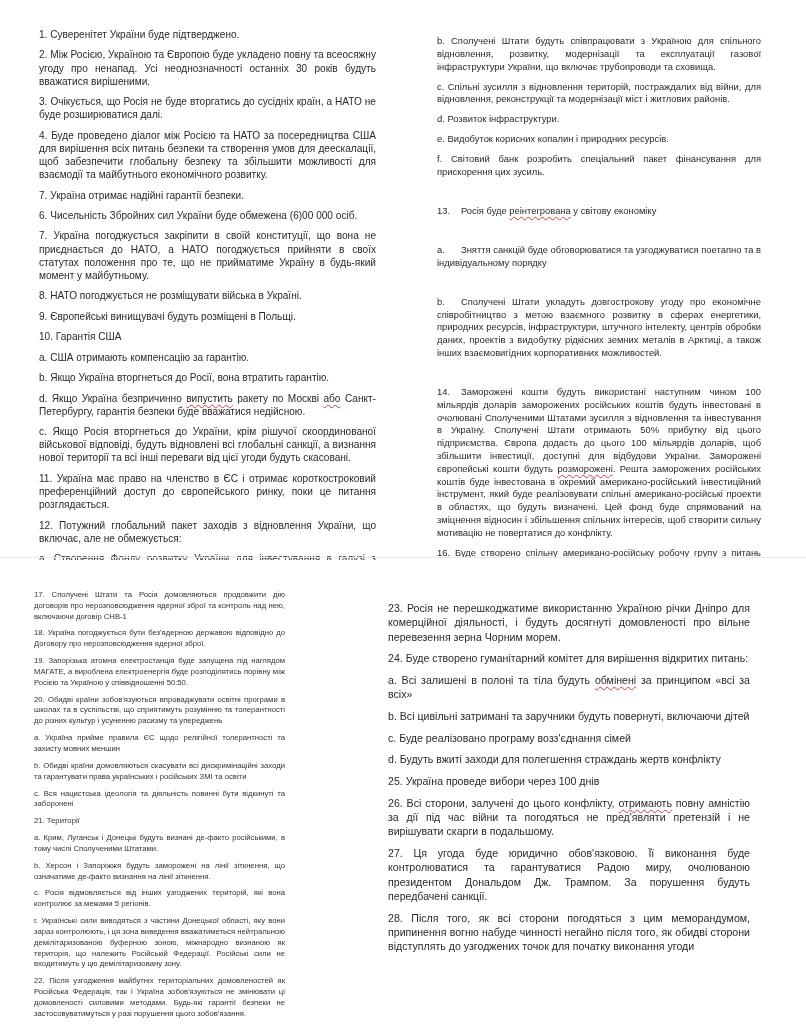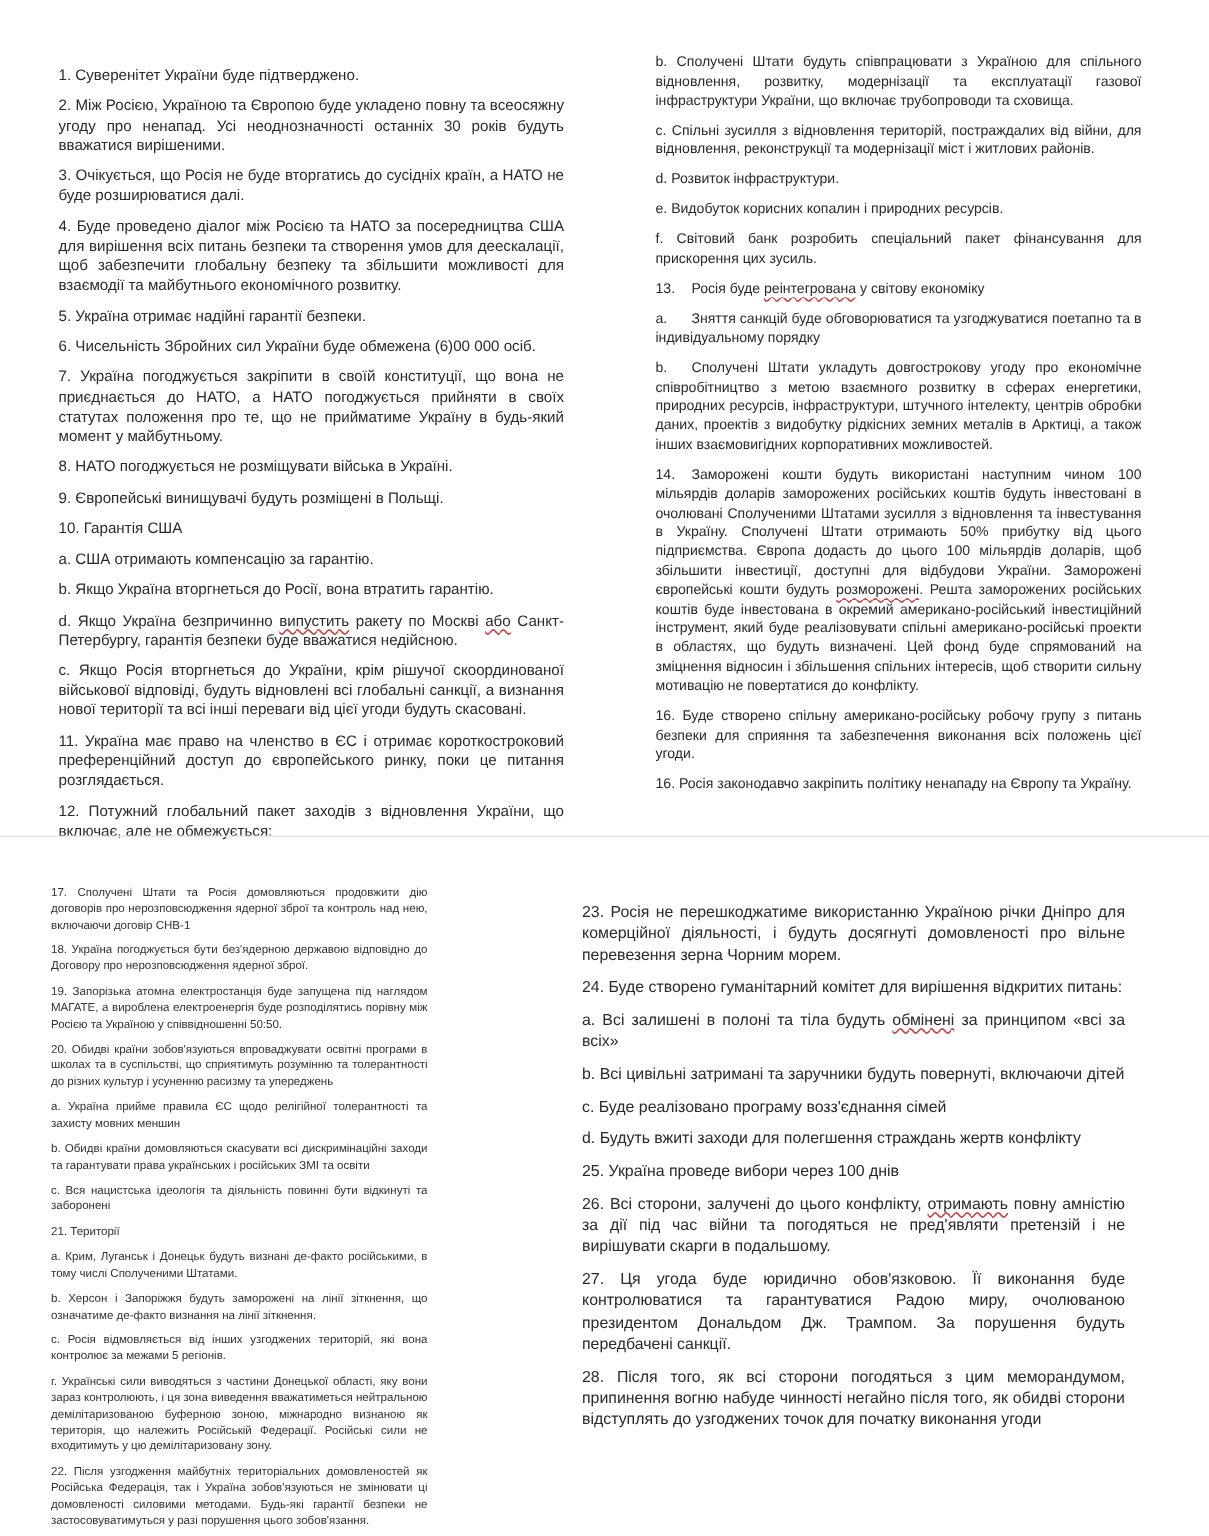--- a/index.html
+++ b/index.html
@@ -1,51 +1,51 @@
 <!DOCTYPE html>
 <html><head>
 <meta charset="utf-8">
 <style>
   html, body { margin:0; padding:0; background:#ffffff; }
   body { width:806px; height:1024px; position:relative; overflow:hidden;
          font-family:"Liberation Sans", sans-serif; color:#2a2a2a; }
   .panel { position:absolute; background:#fff; box-sizing:border-box; }
-  #p1 { left:0; top:16px; width:395px; height:428px; }
+  #p1 { left:0; top:0; width:395px; height:428px; }
   #p2 { left:395px; top:0; width:411px; height:556px; }
   #p3 { left:0; top:560px; width:378px; height:464px;padding-left:36px; }
   #p4 { left:378px; top:560px; width:428px; height:464px; }
   .divider-h { position:absolute; left:0; top:557px; width:806px; height:1px; background:#e9e9e9; }
   .divider-v { position:absolute; left:377px; top:560px; width:1px; height:464px; background:#f0f0f0; }
 
   .para { text-align:justify; margin:0; }
   #p1 .para { font-size:10.1px; line-height:13.1px; margin-bottom:7.4px; }
   #p1 .content { position:absolute; left:39px; top:28px; width:337px; }
 
   #p2 .para { font-size:9.4px; line-height:12.8px; margin-bottom:7.2px; }
   #p2 .content { position:absolute; left:42px; top:35px; width:324px; }
-  .tab { display:inline-block; width:24px; }
+  .tab { display:inline-block; width:24px;margin-top:19px; }
 
   #p3 .para { font-size:7.7px; line-height:10.8px; margin-bottom:6.1px; color:#333; }
   #p3 .content { position:absolute; left:34px; top:30px; width:251px; }
 
   #p4 .para { font-size:10.6px; line-height:14.3px; margin-bottom:7.4px; }
   #p4 .content { position:absolute; left:10px; top:41px; width:362px; }
 
   .squiggle { text-decoration: underline wavy #d04040; text-decoration-thickness:1px; text-underline-offset:2px; }
 </style>
 </head>
 <body>
 
 <div class="panel" id="p1">
   <div class="content">
     <p class="para">1. Суверенітет України буде підтверджено.</p>
     <p class="para">2. Між Росією, Україною та Європою буде укладено повну та всеосяжну угоду про ненапад. Усі неоднозначності останніх 30 років будуть вважатися вирішеними.</p>
     <p class="para">3. Очікується, що Росія не буде вторгатись до сусідніх країн, а НАТО не буде розширюватися далі.</p>
     <p class="para">4. Буде проведено діалог між Росією та НАТО за посередництва США для вирішення всіх питань безпеки та створення умов для деескалації, щоб забезпечити глобальну безпеку та збільшити можливості для взаємодії та майбутнього економічного розвитку.</p>
-    <p class="para">5. Україна отримає надійні гарантії безпеки.</p>
+    <p class="para">7. Україна отримає надійні гарантії безпеки.</p>
     <p class="para">6. Чисельність Збройних сил України буде обмежена (6)00 000 осіб.</p>
     <p class="para">7. Україна погоджується закріпити в своїй конституції, що вона не приєднається до НАТО, а НАТО погоджується прийняти в своїх статутах положення про те, що не прийматиме Україну в будь-який момент у майбутньому.</p>
     <p class="para">8. НАТО погоджується не розміщувати війська в Україні.</p>
     <p class="para">9. Європейські винищувачі будуть розміщені в Польщі.</p>
     <p class="para">10. Гарантія США</p>
     <p class="para">a. США отримають компенсацію за гарантію.</p>
     <p class="para">b. Якщо Україна вторгнеться до Росії, вона втратить гарантію.</p>
     <p class="para"><span>d. Якщо Україна безпричинно </span><span class="squiggle">випустить</span><span> ракету по Москві </span><span class="squiggle">або</span><span> Санкт-Петербургу, гарантія безпеки буде вважатися недійсною.</span></p>
     <p class="para">c. Якщо Росія вторгнеться до України, крім рішучої скоординованої військової відповіді, будуть відновлені всі глобальні санкції, а визнання нової території та всі інші переваги від цієї угоди будуть скасовані.</p>
     <p class="para">11. Україна має право на членство в ЄС і отримає короткостроковий преференційний доступ до європейського ринку, поки це питання розглядається.</p>

